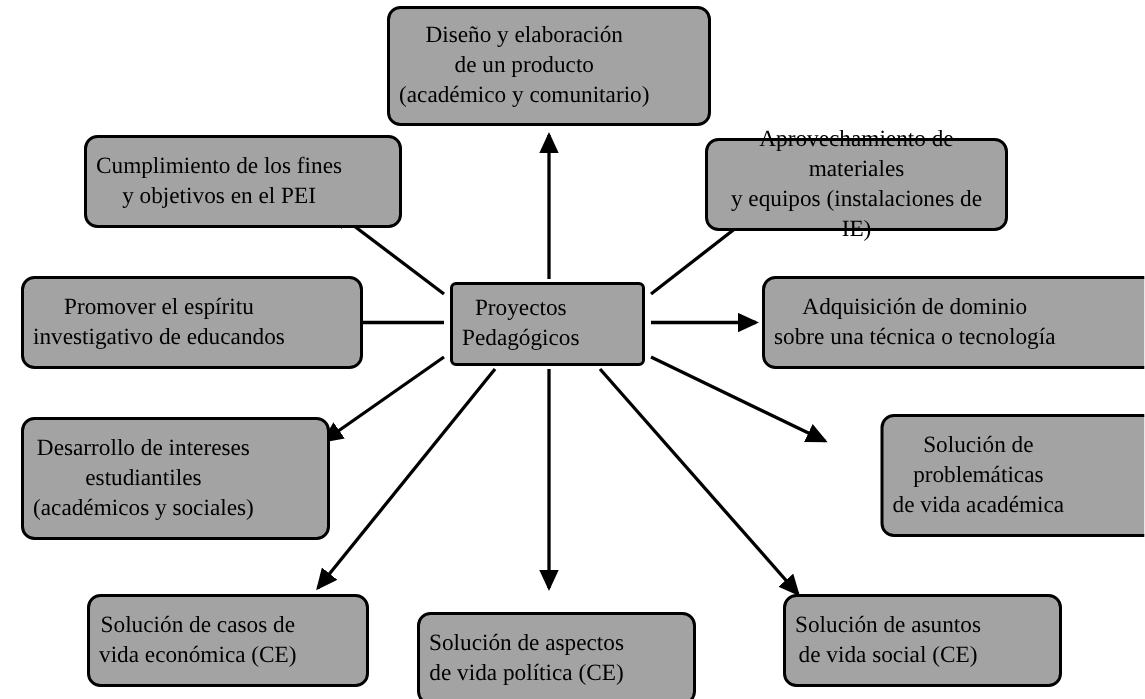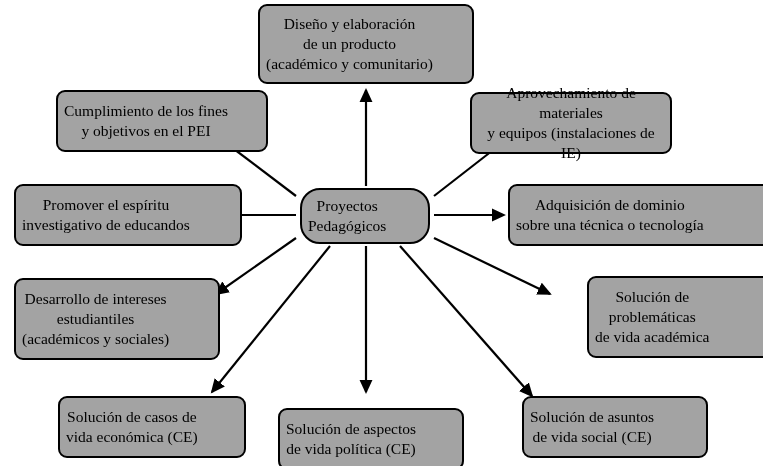--- a/index.html
+++ b/index.html
@@ -34,21 +34,21 @@
     align-items: center;
     justify-content: flex-start;
     text-align: center;
     color: #000000;
     font-family: "Liberation Serif", serif;
     font-size: 15.5px;
     line-height: 1.28;
     padding: 3px 6px;
   }
   .node.center {
-    border-radius: 20px;
+    border-radius: 4px;
     font-size: 15.5px;
   }
   .node span {
     display: block;
     white-space: pre-line;
   }
 </style>
 </head>
 <body>
 

